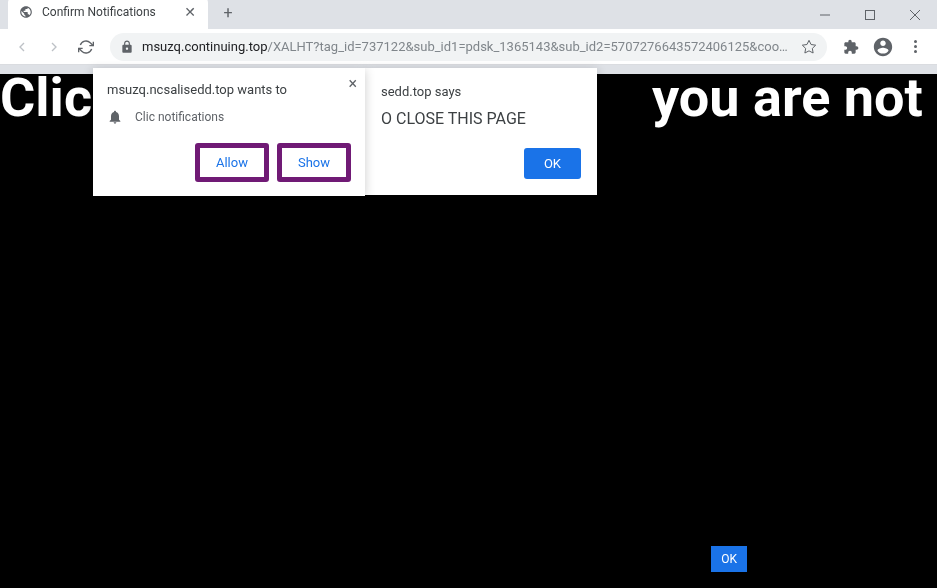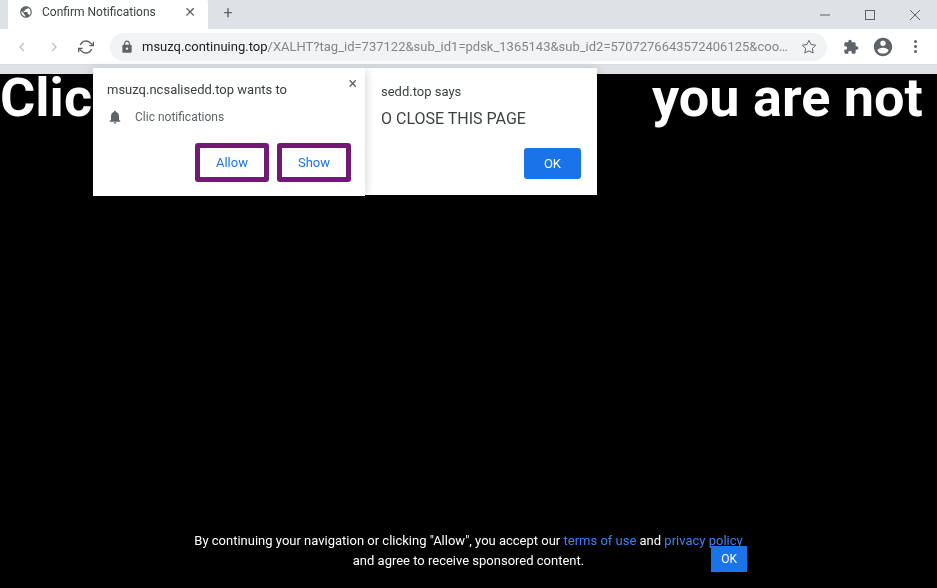--- a/index.html
+++ b/index.html
@@ -424,24 +424,20 @@
         <span></span>
       </div>
   </div>
 </div>
 
 <div class="content">
   <div class="big-text">
     <span style="margin-right:560px;margin-top:40px;">Clic</span><span>you are not</span>
   </div>
 
-  <div class="footer-consent">
-    <span>By continuing your navigation or clicking "Allow", you accept our </span><a href="#">terms of use</a><span> and </span><a href="#">privacy policy</a><br>
-    <span>and agree to receive sponsored content.</span>
-  </div>
   <button class="footer-ok">OK</button>
 </div>
 
 <div class="js-alert">
   <div class="alert-title">sedd.top says</div>
   <div class="alert-body">O CLOSE THIS PAGE</div>
   <div class="alert-buttons">
     <button class="alert-ok">OK</button>
   </div>
 </div>

